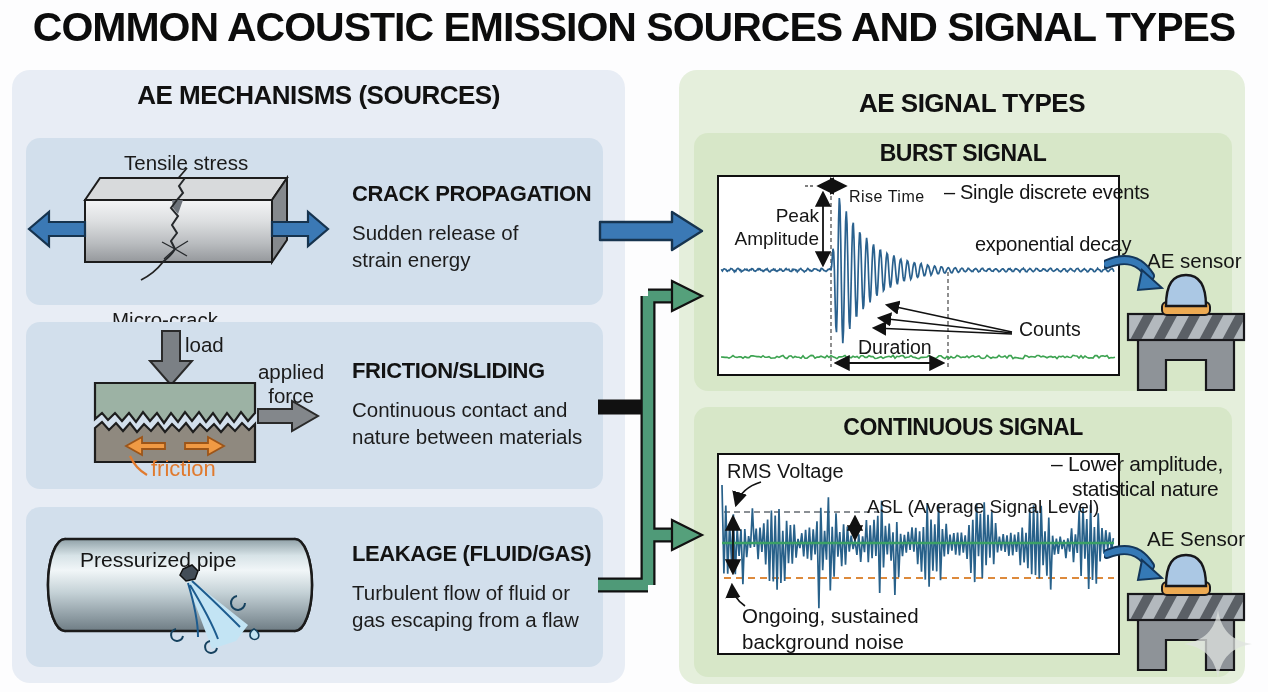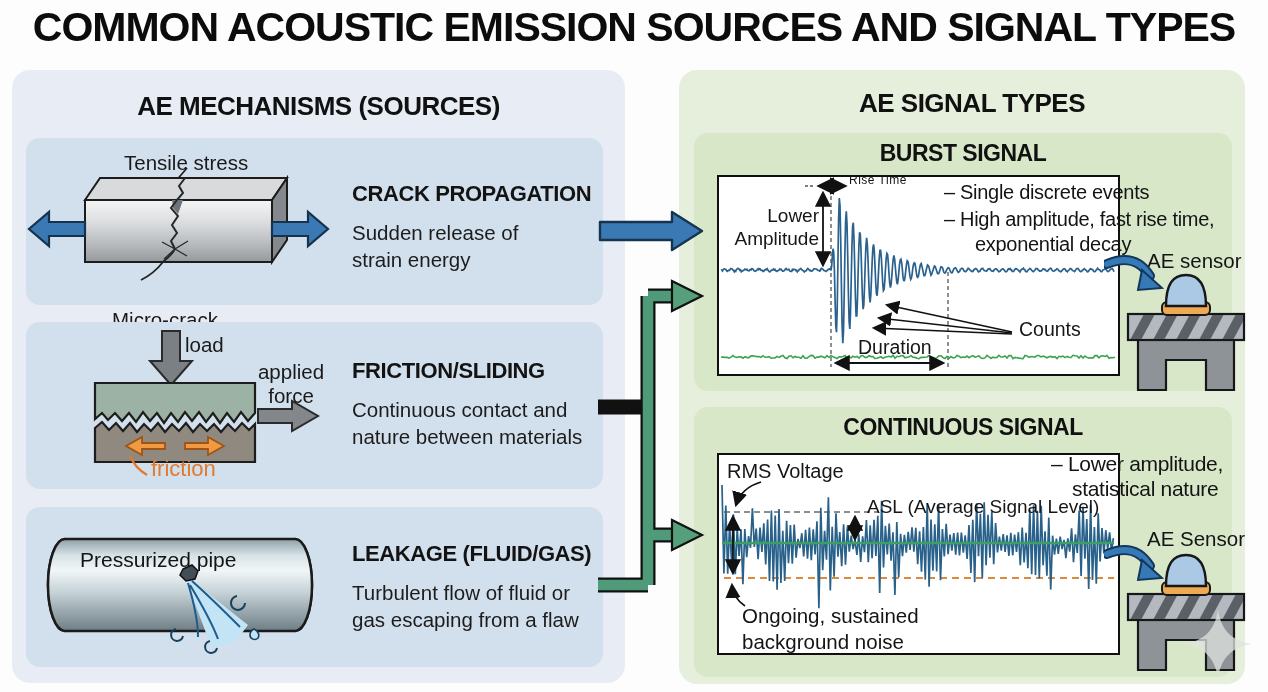--- a/index.html
+++ b/index.html
@@ -50,21 +50,21 @@
       <linearGradient id="g-feed" x1="0" y1="0" x2="1" y2="0">
         <stop offset="0" stop-color="#34699e"></stop>
           <stop offset="1" stop-color="#4a8f7c"></stop>
       </linearGradient>
     </defs>
   </svg>
 
   <div class="abs title">COMMON ACOUSTIC EMISSION SOURCES AND SIGNAL TYPES</div>
 
   <div class="abs panel panel-blue" style="left:12px;top:70px;width:613px;height:613px;"></div>
-  <div class="abs panel-header" style="left:12px;top:91px;width:613px;">AE MECHANISMS (SOURCES)</div>
+  <div class="abs panel-header" style="left:12px;top:80px;width:613px;">AE MECHANISMS (SOURCES)</div>
 
   <div class="abs section-blue" style="left:26px;top:138px;width:577px;height:167px;"></div>
   <svg class="abs" style="left:25px;top:150px;" width="320" height="150" viewBox="0 0 320 150">
     <path d="M162,18 L150,32" stroke="#222" stroke-width="1.8" fill="none"></path>
     <polygon points="60,50 75,28 262,28 247,50" fill="#d8dadc" stroke="#1c1c1c" stroke-width="2"></polygon>
     <polygon points="247,50 262,28 262,90 247,112" fill="#85898d" stroke="#1c1c1c" stroke-width="2"></polygon>
     <rect x="60" y="50" width="187" height="62" fill="url(#g-metal)" stroke="#1c1c1c" stroke-width="2"></rect>
     <path d="M160,28 L154,36 L158,43 L152,50" stroke="#26292c" stroke-width="2" fill="none"></path>
     <polygon points="147,50 158,50 153,64 148,58" fill="#6e747b"></polygon>
     <path d="M152,50 L146,58 L153,66 L147,75 L152,83 L146,91 L150,99 C146,106 141,109 138,112" stroke="#26292c" stroke-width="2" fill="none"></path>
@@ -137,26 +137,25 @@
       <polyline id="burst-wave" points="2.0,93.3 2.7,93.0 3.4,93.9 4.1,92.7 4.8,92.0 5.5,91.8 6.2,92.2 6.9,92.5 7.6,93.7 8.3,94.4 9.0,93.7 9.7,93.2 10.4,93.5 11.1,92.4 11.8,91.5 12.5,91.7 13.2,92.0 13.9,93.0 14.6,93.3 15.3,94.8 16.0,93.7 16.7,94.3 17.4,92.6 18.1,91.8 18.8,91.4 19.5,91.6 20.2,92.4 20.9,93.4 21.6,92.9 22.3,94.7 23.0,94.1 23.7,93.9 24.4,93.3 25.1,93.1 25.8,92.2 26.5,92.6 27.2,92.9 27.9,92.2 28.6,93.1 29.3,93.8 30.0,93.9 30.7,92.9 31.4,92.4 32.1,92.8 32.8,91.7 33.5,91.8 34.2,92.3 34.9,93.7 35.6,94.0 36.3,94.3 37.0,93.8 37.7,93.4 38.4,92.4 39.1,91.8 39.8,92.6 40.5,91.7 41.2,91.9 41.9,93.2 42.6,93.4 43.3,93.3 44.0,94.3 44.7,94.3 45.4,93.1 46.1,92.9 46.8,92.2 47.5,92.6 48.2,91.8 48.9,93.1 49.6,93.9 50.3,94.7 51.0,94.8 51.7,94.2 52.4,93.1 53.1,93.1 53.8,92.7 54.5,92.0 55.2,92.9 55.9,92.3 56.6,93.7 57.3,93.8 58.0,94.4 58.7,93.7 59.4,93.4 60.1,93.1 60.8,92.0 61.5,92.5 62.2,92.3 62.9,93.3 63.6,94.1 64.3,94.1 65.0,93.7 65.7,93.2 66.4,92.1 67.1,91.5 67.8,92.6 68.5,92.5 69.2,92.6 69.9,92.3 70.6,93.9 71.3,94.2 72.0,94.4 72.7,94.4 73.4,92.5 74.1,93.1 74.8,92.2 75.5,92.5 76.2,92.6 76.9,93.6 77.6,93.2 78.3,94.9 79.0,94.0 79.7,93.7 80.4,92.3 81.1,92.1 81.8,91.5 82.5,92.5 83.2,93.0 83.9,93.5 84.6,94.0 85.3,94.9 86.0,94.2 86.7,93.9 87.4,93.6 88.1,92.2 88.8,91.5 89.5,92.1 90.2,92.9 90.9,93.7 91.6,93.3 92.3,94.2 93.0,94.0 93.7,93.6 94.4,92.3 95.1,91.8 95.8,91.8 96.5,92.0 97.2,92.0 97.9,92.4 98.6,93.2 99.3,93.3 100.0,93.4 100.7,94.1 101.4,93.6 102.1,91.5 102.8,91.4 103.5,91.9 104.2,92.5 104.9,93.5 105.6,93.6 106.3,93.9 107.0,94.4 107.7,93.8 108.4,93.3 109.1,92.3 109.8,92.4 110.5,91.9 111.2,92.6 111.9,92.9 112.6,89.6 113.3,80.1 114.0,71.7 114.7,75.1 115.4,93.3 116.1,123.3 116.8,149.2 117.5,155.1 118.2,132.4 118.9,86.5 119.6,42.5 120.3,21.0 121.0,28.9 121.7,62.1 122.4,107.0 123.1,148.8 123.8,166.1 124.5,154.0 125.2,118.2 125.9,76.2 126.6,44.6 127.3,34.3 128.0,46.9 128.7,78.0 129.4,115.7 130.1,144.5 130.8,152.0 131.5,136.1 132.2,103.9 132.9,70.8 133.6,49.4 134.3,45.7 135.0,61.7 135.7,88.7 136.4,119.5 137.1,139.0 137.8,139.0 138.5,121.1 139.2,92.6 139.9,68.9 140.6,55.2 141.3,57.4 142.0,72.9 142.7,96.6 143.4,119.8 144.1,132.2 144.8,128.2 145.5,110.2 146.2,87.2 146.9,69.3 147.6,60.9 148.3,66.9 149.0,81.7 149.7,102.2 150.4,119.0 151.1,125.3 151.8,118.3 152.5,101.5 153.2,83.5 153.9,70.7 154.6,67.4 155.3,74.1 156.0,88.8 156.7,105.0 157.4,116.4 158.1,118.7 158.8,110.1 159.5,95.4 160.2,81.6 160.9,73.5 161.6,73.3 162.3,80.3 163.0,92.6 163.7,106.0 164.4,113.6 165.1,112.5 165.8,104.2 166.5,91.7 167.2,81.1 167.9,76.4 168.6,77.6 169.3,85.6 170.0,96.7 170.7,106.3 171.4,110.6 172.1,107.3 172.8,99.4 173.5,89.5 174.2,82.0 174.9,78.5 175.6,81.8 176.3,89.6 177.0,97.9 177.7,104.8 178.4,107.4 179.1,102.9 179.8,95.6 180.5,87.5 181.2,83.0 181.9,82.1 182.6,85.1 183.3,91.9 184.0,99.7 184.7,103.4 185.4,103.5 186.1,99.6 186.8,93.3 187.5,87.4 188.2,83.8 188.9,84.5 189.6,87.9 190.3,93.9 191.0,99.4 191.7,102.3 192.4,100.9 193.1,97.3 193.8,91.4 194.5,87.5 195.2,85.8 195.9,86.3 196.6,90.1 197.3,95.4 198.0,99.6 198.7,100.4 199.4,99.3 200.1,95.1 200.8,90.5 201.5,87.3 202.2,86.5 202.9,89.1 203.6,92.1 204.3,95.6 205.0,98.6 205.7,98.6 206.4,97.1 207.1,93.5 207.8,90.6 208.5,88.0 209.2,88.5 209.9,89.8 210.6,92.7 211.3,95.8 212.0,98.3 212.7,97.2 213.4,95.1 214.1,93.0 214.8,90.6 215.5,89.0 216.2,89.5 216.9,91.5 217.6,93.5 218.3,96.1 219.0,96.7 219.7,96.5 220.4,94.6 221.1,92.4 221.8,89.9 222.5,89.8 223.2,90.3 223.9,91.7 224.6,94.7 225.3,95.7 226.0,96.0 226.7,95.2 227.4,93.4 228.1,92.1 228.8,90.9 229.5,90.7 230.2,91.5 230.9,93.0 231.6,94.8 232.3,95.7 233.0,95.8 233.7,94.8 234.4,92.8 235.1,91.5 235.8,91.0 236.5,90.8 237.2,91.6 237.9,93.2 238.6,94.6 239.3,95.4 240.0,94.9 240.7,94.2 241.4,92.4 242.1,91.9 242.8,91.2 243.5,91.5 244.2,92.3 244.9,93.8 245.6,94.1 246.3,94.8 247.0,94.4 247.7,93.6 248.4,92.6 249.1,91.3 249.8,91.5 250.5,92.4 251.2,93.0 251.9,93.7 252.6,94.5 253.3,94.3 254.0,94.5 254.7,92.7 255.4,92.6 256.1,91.7 256.8,91.4 257.5,92.2 258.2,92.7 258.9,94.2 259.6,94.9 260.3,94.4 261.0,94.2 261.7,92.5 262.4,92.1 263.1,91.4 263.8,91.4 264.5,92.6 265.2,93.5 265.9,93.8 266.6,94.0 267.3,94.2 268.0,93.7 268.7,92.4 269.4,92.0 270.1,92.1 270.8,91.7 271.5,92.7 272.2,93.7 272.9,94.1 273.6,94.1 274.3,94.2 275.0,92.9 275.7,92.5 276.4,91.8 277.1,91.9 277.8,92.4 278.5,93.1 279.2,93.9 279.9,94.7 280.6,94.5 281.3,94.1 282.0,93.1 282.7,92.3 283.4,91.8 284.1,91.9 284.8,92.6 285.5,93.4 286.2,94.4 286.9,94.8 287.6,94.5 288.3,93.8 289.0,92.4 289.7,91.8 290.4,92.2 291.1,91.6 291.8,92.9 292.5,92.9 293.2,94.4 293.9,94.5 294.6,94.5 295.3,93.2 296.0,92.2 296.7,91.7 297.4,91.9 298.1,92.2 298.8,92.6 299.5,93.3 300.2,94.1 300.9,94.9 301.6,93.6 302.3,92.8 303.0,92.1 303.7,92.0 304.4,91.2 305.1,92.4 305.8,92.5 306.5,94.4 307.2,94.4 307.9,94.9 308.6,93.9 309.3,92.8 310.0,92.4 310.7,91.5 311.4,91.7 312.1,92.6 312.8,93.5 313.5,94.1 314.2,94.7 314.9,94.1 315.6,93.7 316.3,92.4 317.0,91.5 317.7,91.6 318.4,91.7 319.1,92.9 319.8,93.2 320.5,94.1 321.2,94.1 321.9,93.9 322.6,93.7 323.3,92.8 324.0,91.9 324.7,91.9 325.4,92.5 326.1,92.4 326.8,93.5 327.5,94.1 328.2,94.3 328.9,93.9 329.6,92.7 330.3,92.2 331.0,91.6 331.7,91.3 332.4,91.8 333.1,93.3 333.8,93.9 334.5,94.3 335.2,93.9 335.9,93.6 336.6,93.0 337.3,92.4 338.0,91.7 338.7,92.1 339.4,93.0 340.1,93.9 340.8,94.0 341.5,94.8 342.2,94.5 342.9,93.7 343.6,93.0 344.3,92.1 345.0,91.9 345.7,91.8 346.4,92.6 347.1,94.0 347.8,94.2 348.5,94.7 349.2,93.6 349.9,93.2 350.6,92.4 351.3,91.5 352.0,91.7 352.7,92.4 353.4,93.4 354.1,93.7 354.8,93.9 355.5,94.5 356.2,93.8 356.9,92.4 357.6,91.7 358.3,91.6 359.0,91.5 359.7,92.6 360.4,93.5 361.1,94.4 361.8,94.7 362.5,94.5 363.2,93.5 363.9,93.1 364.6,92.3 365.3,91.7 366.0,92.4 366.7,93.1 367.4,93.4 368.1,94.7 368.8,94.8 369.5,94.1 370.2,93.2 370.9,92.2 371.6,91.8 372.3,92.2 373.0,92.3 373.7,92.7 374.4,94.0 375.1,94.6 375.8,94.6 376.5,94.1 377.2,93.1 377.9,92.5 378.6,91.3 379.3,92.1 380.0,92.7 380.7,92.8 381.4,93.9 382.1,94.7 382.8,94.6 383.5,93.7 384.2,92.7 384.9,92.5 385.6,92.2 386.3,91.5 387.0,92.7 387.7,93.1 388.4,94.3 389.1,94.5 389.8,94.2 390.5,93.3 391.2,92.7 391.9,92.0 392.6,92.0 393.3,91.6 394.0,92.4 394.7,94.0 395.4,93.9" fill="none" stroke="#2a618e" stroke-width="1.7"></polyline>
       <line x1="86" y1="9" x2="96" y2="9" stroke="#555" stroke-width="1.3" stroke-dasharray="3,2"></line>
       <line x1="100" y1="9" x2="126" y2="9" stroke="#111" stroke-width="2" marker-start="url(#ah)" marker-end="url(#ah)"></line>
       <line x1="104" y1="16" x2="104" y2="88" stroke="#111" stroke-width="1.8" marker-start="url(#ah)" marker-end="url(#ah)"></line>
       <line x1="117" y1="186" x2="224" y2="186" stroke="#111" stroke-width="1.8" marker-start="url(#ah)" marker-end="url(#ah)"></line>
       <line x1="293" y1="155" x2="168" y2="128" stroke="#111" stroke-width="1.6" marker-end="url(#ah)"></line>
       <line x1="293" y1="156" x2="160" y2="141" stroke="#111" stroke-width="1.6" marker-end="url(#ah)"></line>
       <line x1="293" y1="157" x2="155" y2="151" stroke="#111" stroke-width="1.6" marker-end="url(#ah)"></line>
     </svg>
   </div>
-  <span class="abs plot-label" style="left:849px;top:173px;font-size:12px;letter-spacing:0.5px;">Rise Time</span>
-  <div class="abs plot-label" style="left:723px;top:204px;width:96px;text-align:right;white-space:normal;line-height:23px;">Lower Amplitude</div>
+  <span class="abs plot-label" style="left:849px;top:188px;font-size:16px;letter-spacing:0.5px;">Rise Time</span>
+  <div class="abs plot-label" style="left:723px;top:204px;width:96px;text-align:right;white-space:normal;line-height:23px;">Peak Amplitude</div>
   <span class="abs plot-label" style="left:858px;top:336px;font-size:19.5px;">Duration</span>
   <span class="abs plot-label" style="left:1019px;top:318px;font-size:19.5px;">Counts</span>
   <span class="abs bullet" style="left:944px;top:181px;">– Single discrete events</span>
-  <span class="abs bullet" style="left:944px;top:208px;">– High amplitude, fast rise time,</span>
   <span class="abs bullet" style="left:975px;top:233px;">exponential decay</span>
   <span class="abs" style="left:1147px;top:249px;font-size:20.5px;">AE sensor</span>
   <svg class="abs" style="left:1104px;top:252px;" width="60" height="48" viewBox="0 0 60 48">
     <path d="M3,12 C22,4 36,8 46,24" stroke="#14365a" stroke-width="10" fill="none" stroke-linecap="round"></path>
     <path d="M3,12 C22,4 36,8 46,24" stroke="#3579b6" stroke-width="6" fill="none" stroke-linecap="round"></path>
     <polygon points="38,18 58,36 34,38" fill="#3579b6" stroke="#14365a" stroke-width="2"></polygon>
   </svg>
   <svg class="abs" style="left:1126px;top:270px;" width="120" height="122" viewBox="0 0 120 122">
     <path d="M12,70 V120 H40 V90 H80 V120 H108 V70 Z" fill="#8e9398" stroke="#17171a" stroke-width="2.2"></path>
     <rect x="2" y="44" width="116" height="26" fill="#b3b9be" stroke="#17171a" stroke-width="2.2"></rect>

